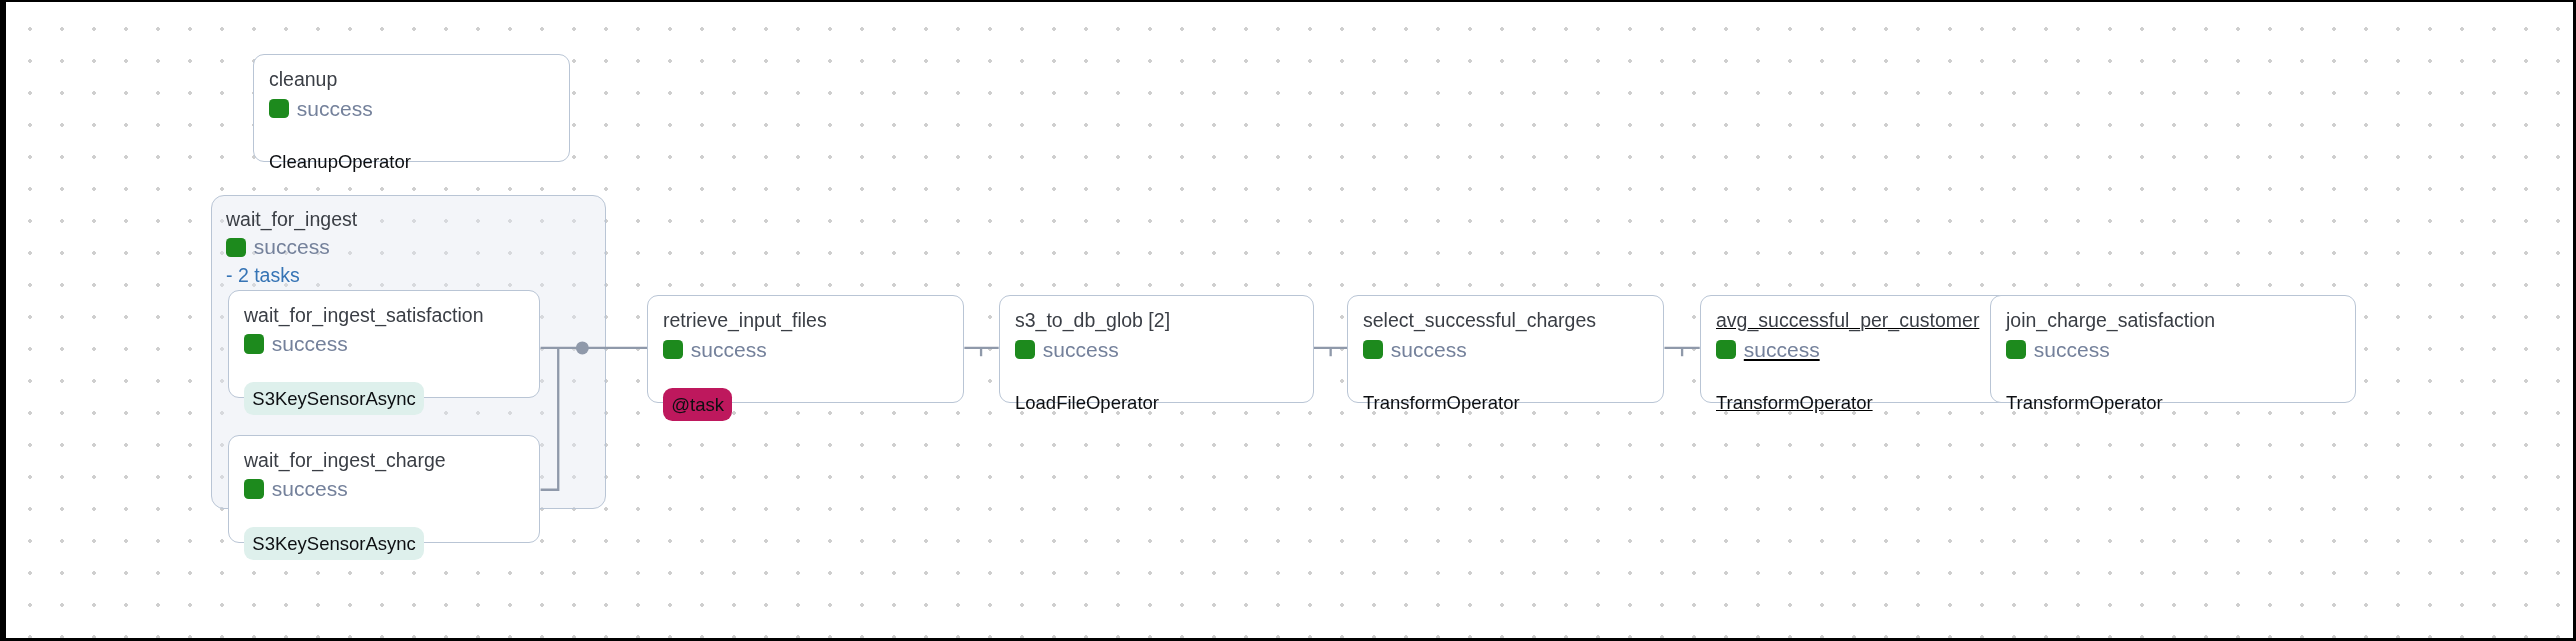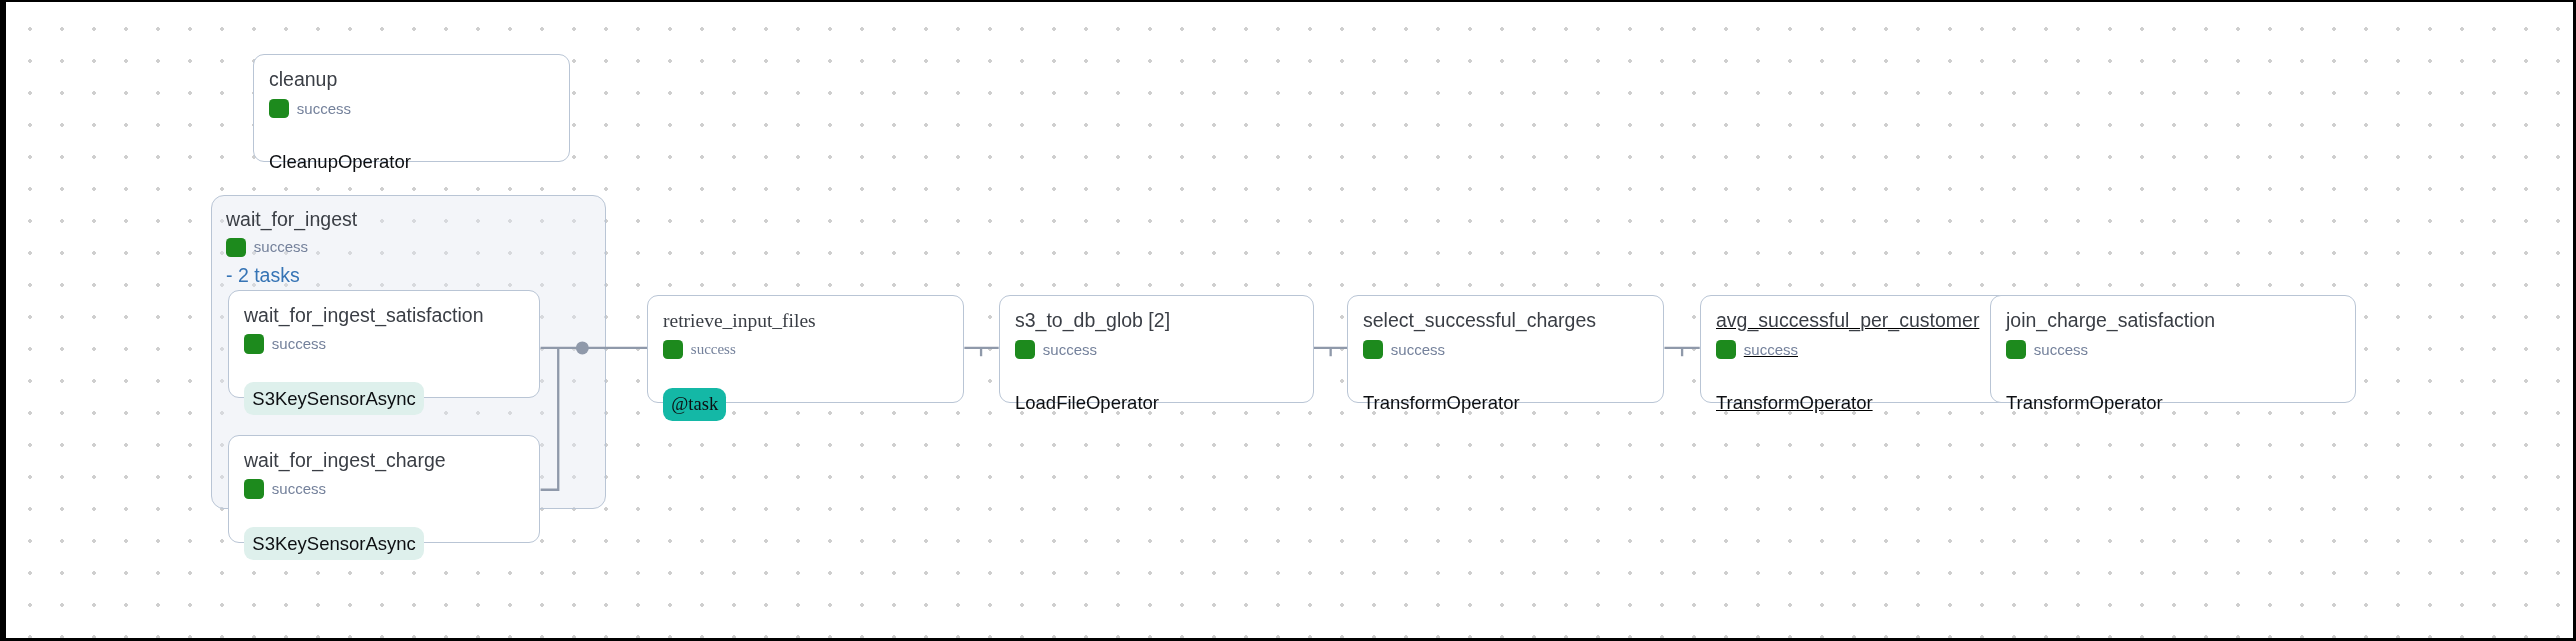--- a/index.html
+++ b/index.html
@@ -60,35 +60,35 @@
     color: #3a3e45; white-space: nowrap;
   }
   .status-row {
     display: flex; align-items: center; gap: 8.3px;
     line-height: 29px; height: 29px;
   }
   .status-square {
     width: 19.5px; height: 19.5px; flex: 0 0 19.5px;
     background: #1d8a1d; border-radius: 4.6px;
   }
-  .status-text { font-size: 15px; color: #74819b; }
+  .status-text { font-size: 21px; color: #74819b; }
   .op-row { line-height: 29px; font-size: 18.5px; color: #0d0f12; white-space: nowrap; margin-top: 24px; }
   .pill { display: inline-block; padding: 1.9px 8.3px; border-radius: 9.3px; }
   .pill-teal { background: #def0ec; }
-  .pill-pink { background: #14b8a6; }
+  .pill-pink { background: #be185d; }
 
   .group-title { font-size: 19.5px; line-height: 28px; color: #3a3e45; white-space: nowrap; }
   .group .status-row { line-height: 28px; height: 28px; }
   .tasks-link { font-size: 19.5px; line-height: 29px; color: #3674b5; cursor: pointer; white-space: nowrap; }
 
   
   .pos-cleanup  { left: 253px;  top: 54px;  width: 317px; height: 108px; }
   .pos-sat      { left: 16px;   top: 94px; width: 312px; height: 108px; } 
   .pos-charge   { left: 16px;   top: 239px; width: 312px; height: 108px; } 
-  .pos-retrieve { left: 647px;  top: 295px; width: 317px; height: 108px; font-family: Liberation Serif, serif; }
+  .pos-retrieve { left: 647px;  top: 295px; width: 317px; height: 108px; }
   .pos-s3       { left: 999px; top: 295px; width: 315px; height: 108px; }
   .pos-select   { left: 1347px; top: 295px; width: 317px; height: 108px; }
   .pos-avg      { left: 1700px; top: 295px; width: 315px; height: 108px; text-decoration: underline; }
   .pos-join     { left: 1990px; top: 295px; width: 366px; height: 108px; }
   .group .node { position: absolute; }
 </style>
 </head>
 <body>
 
 <div class="canvas">

